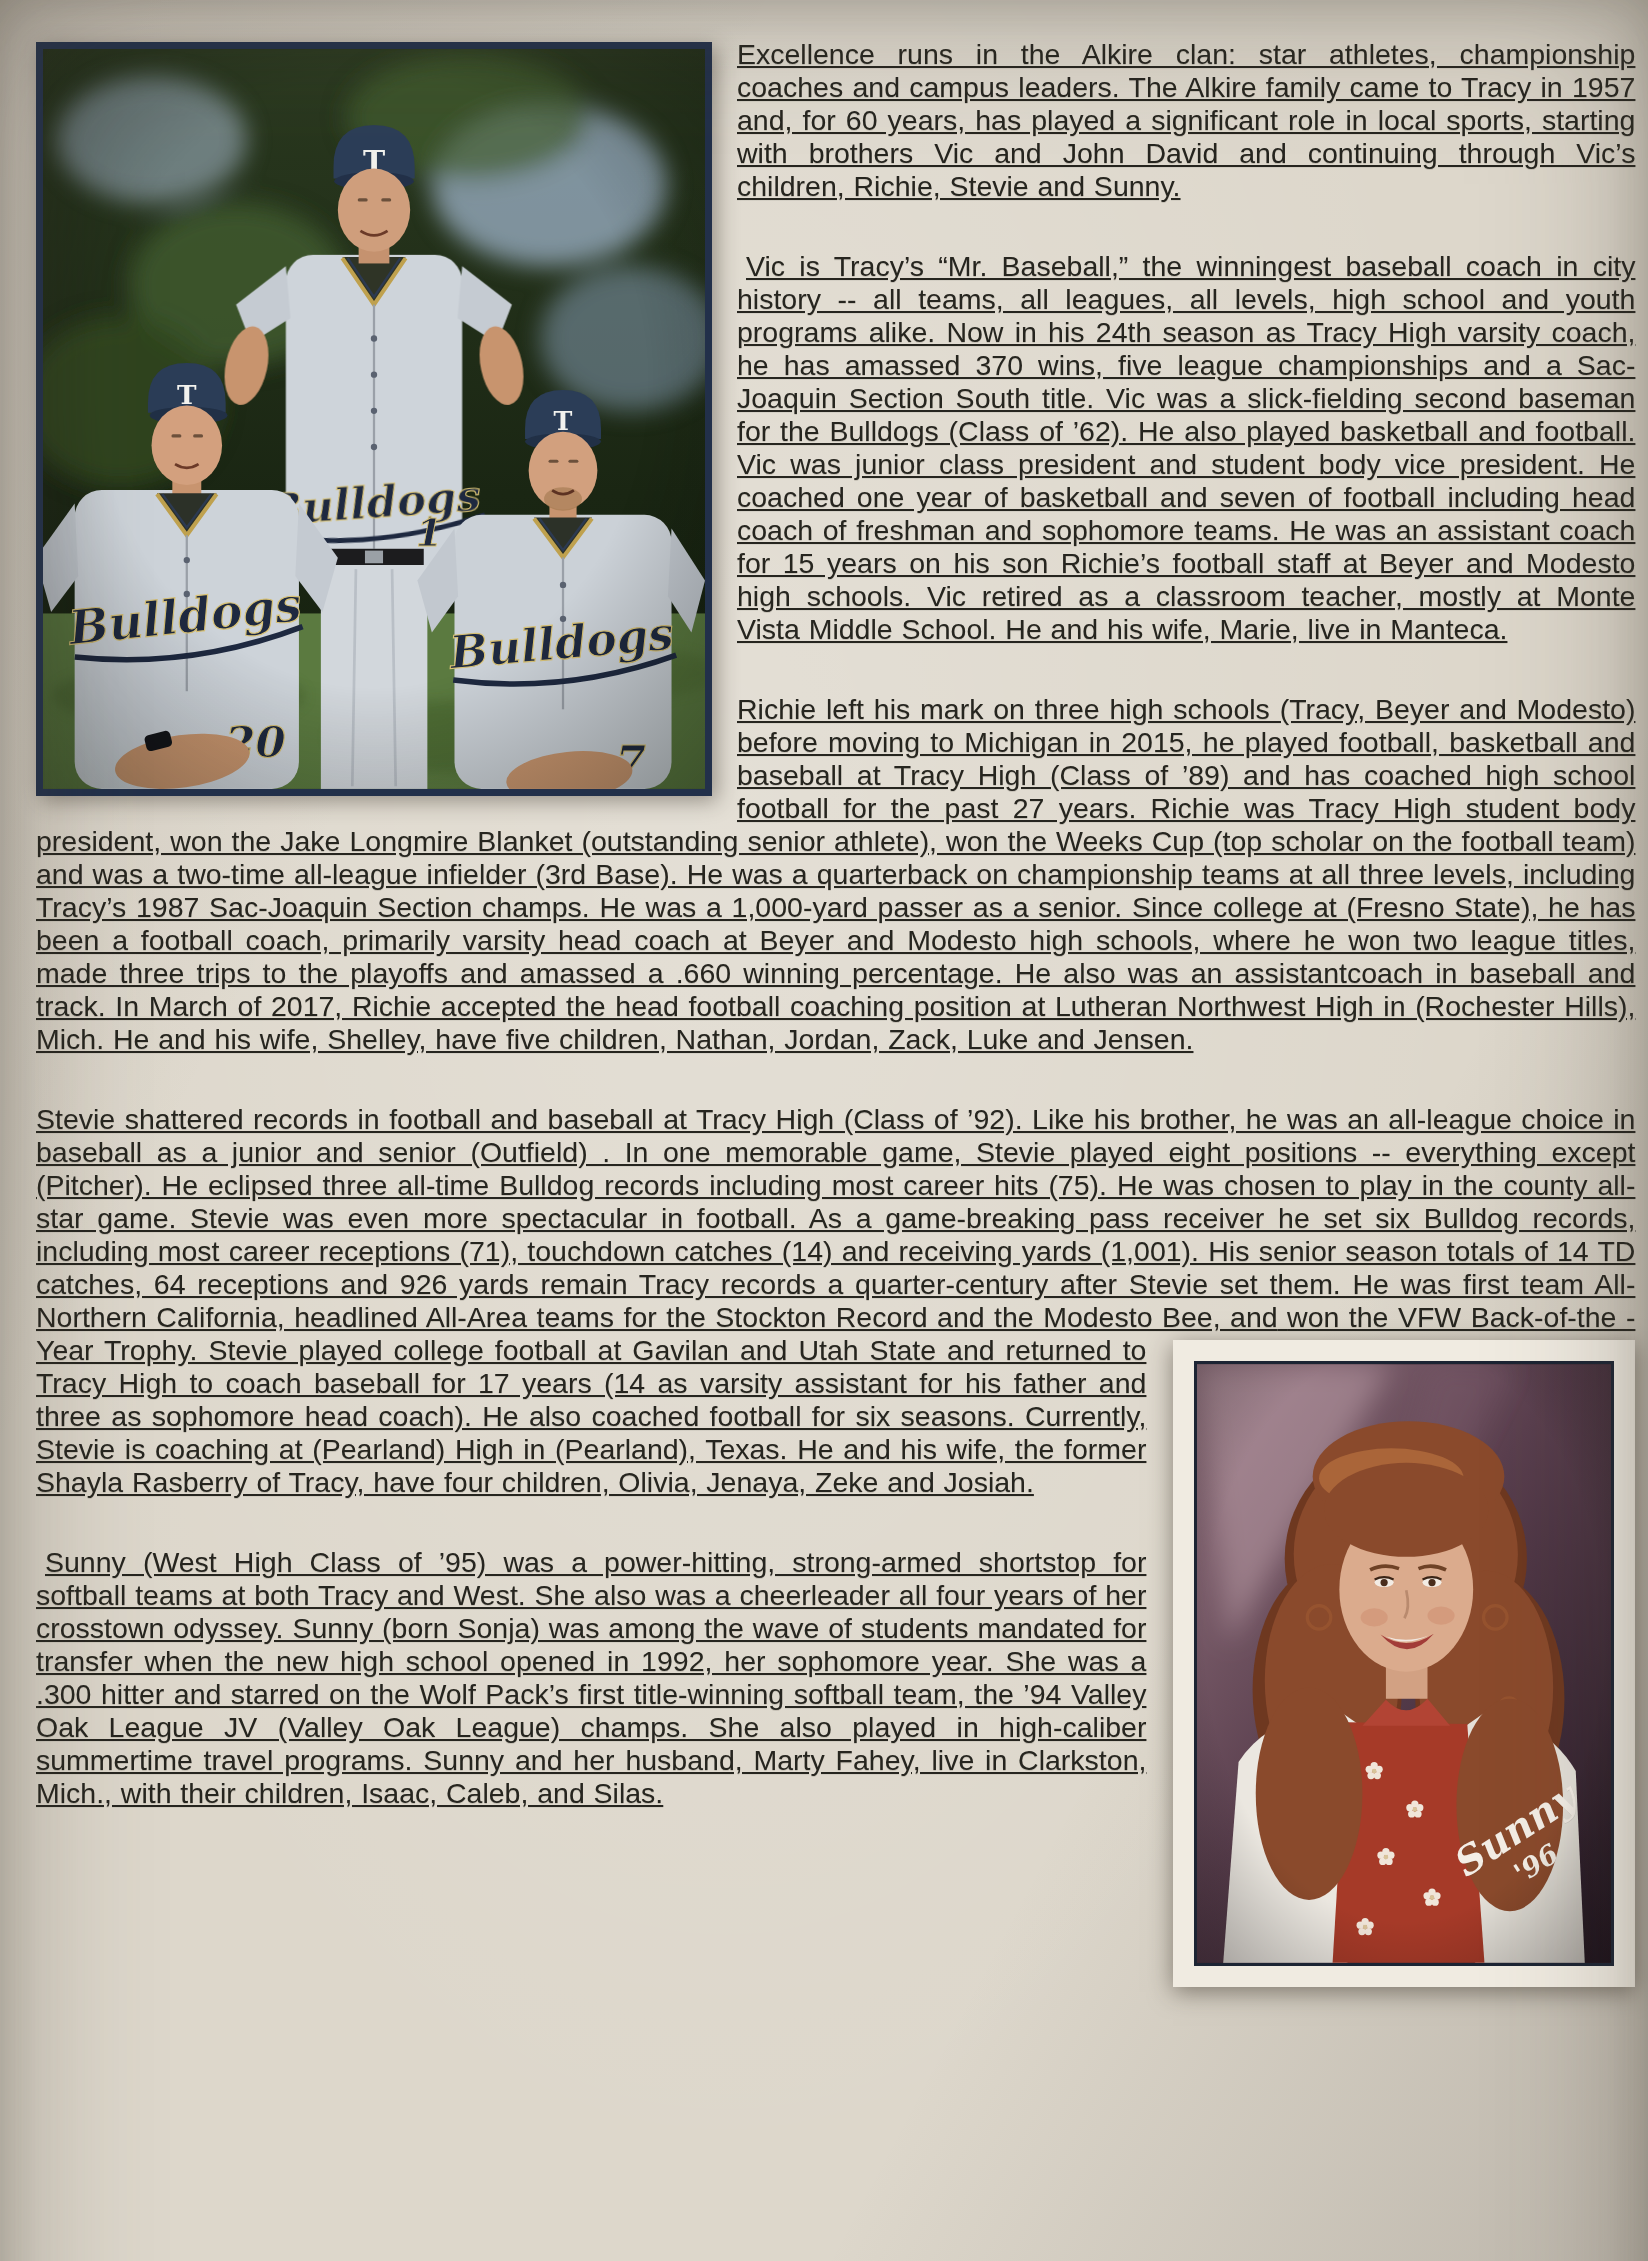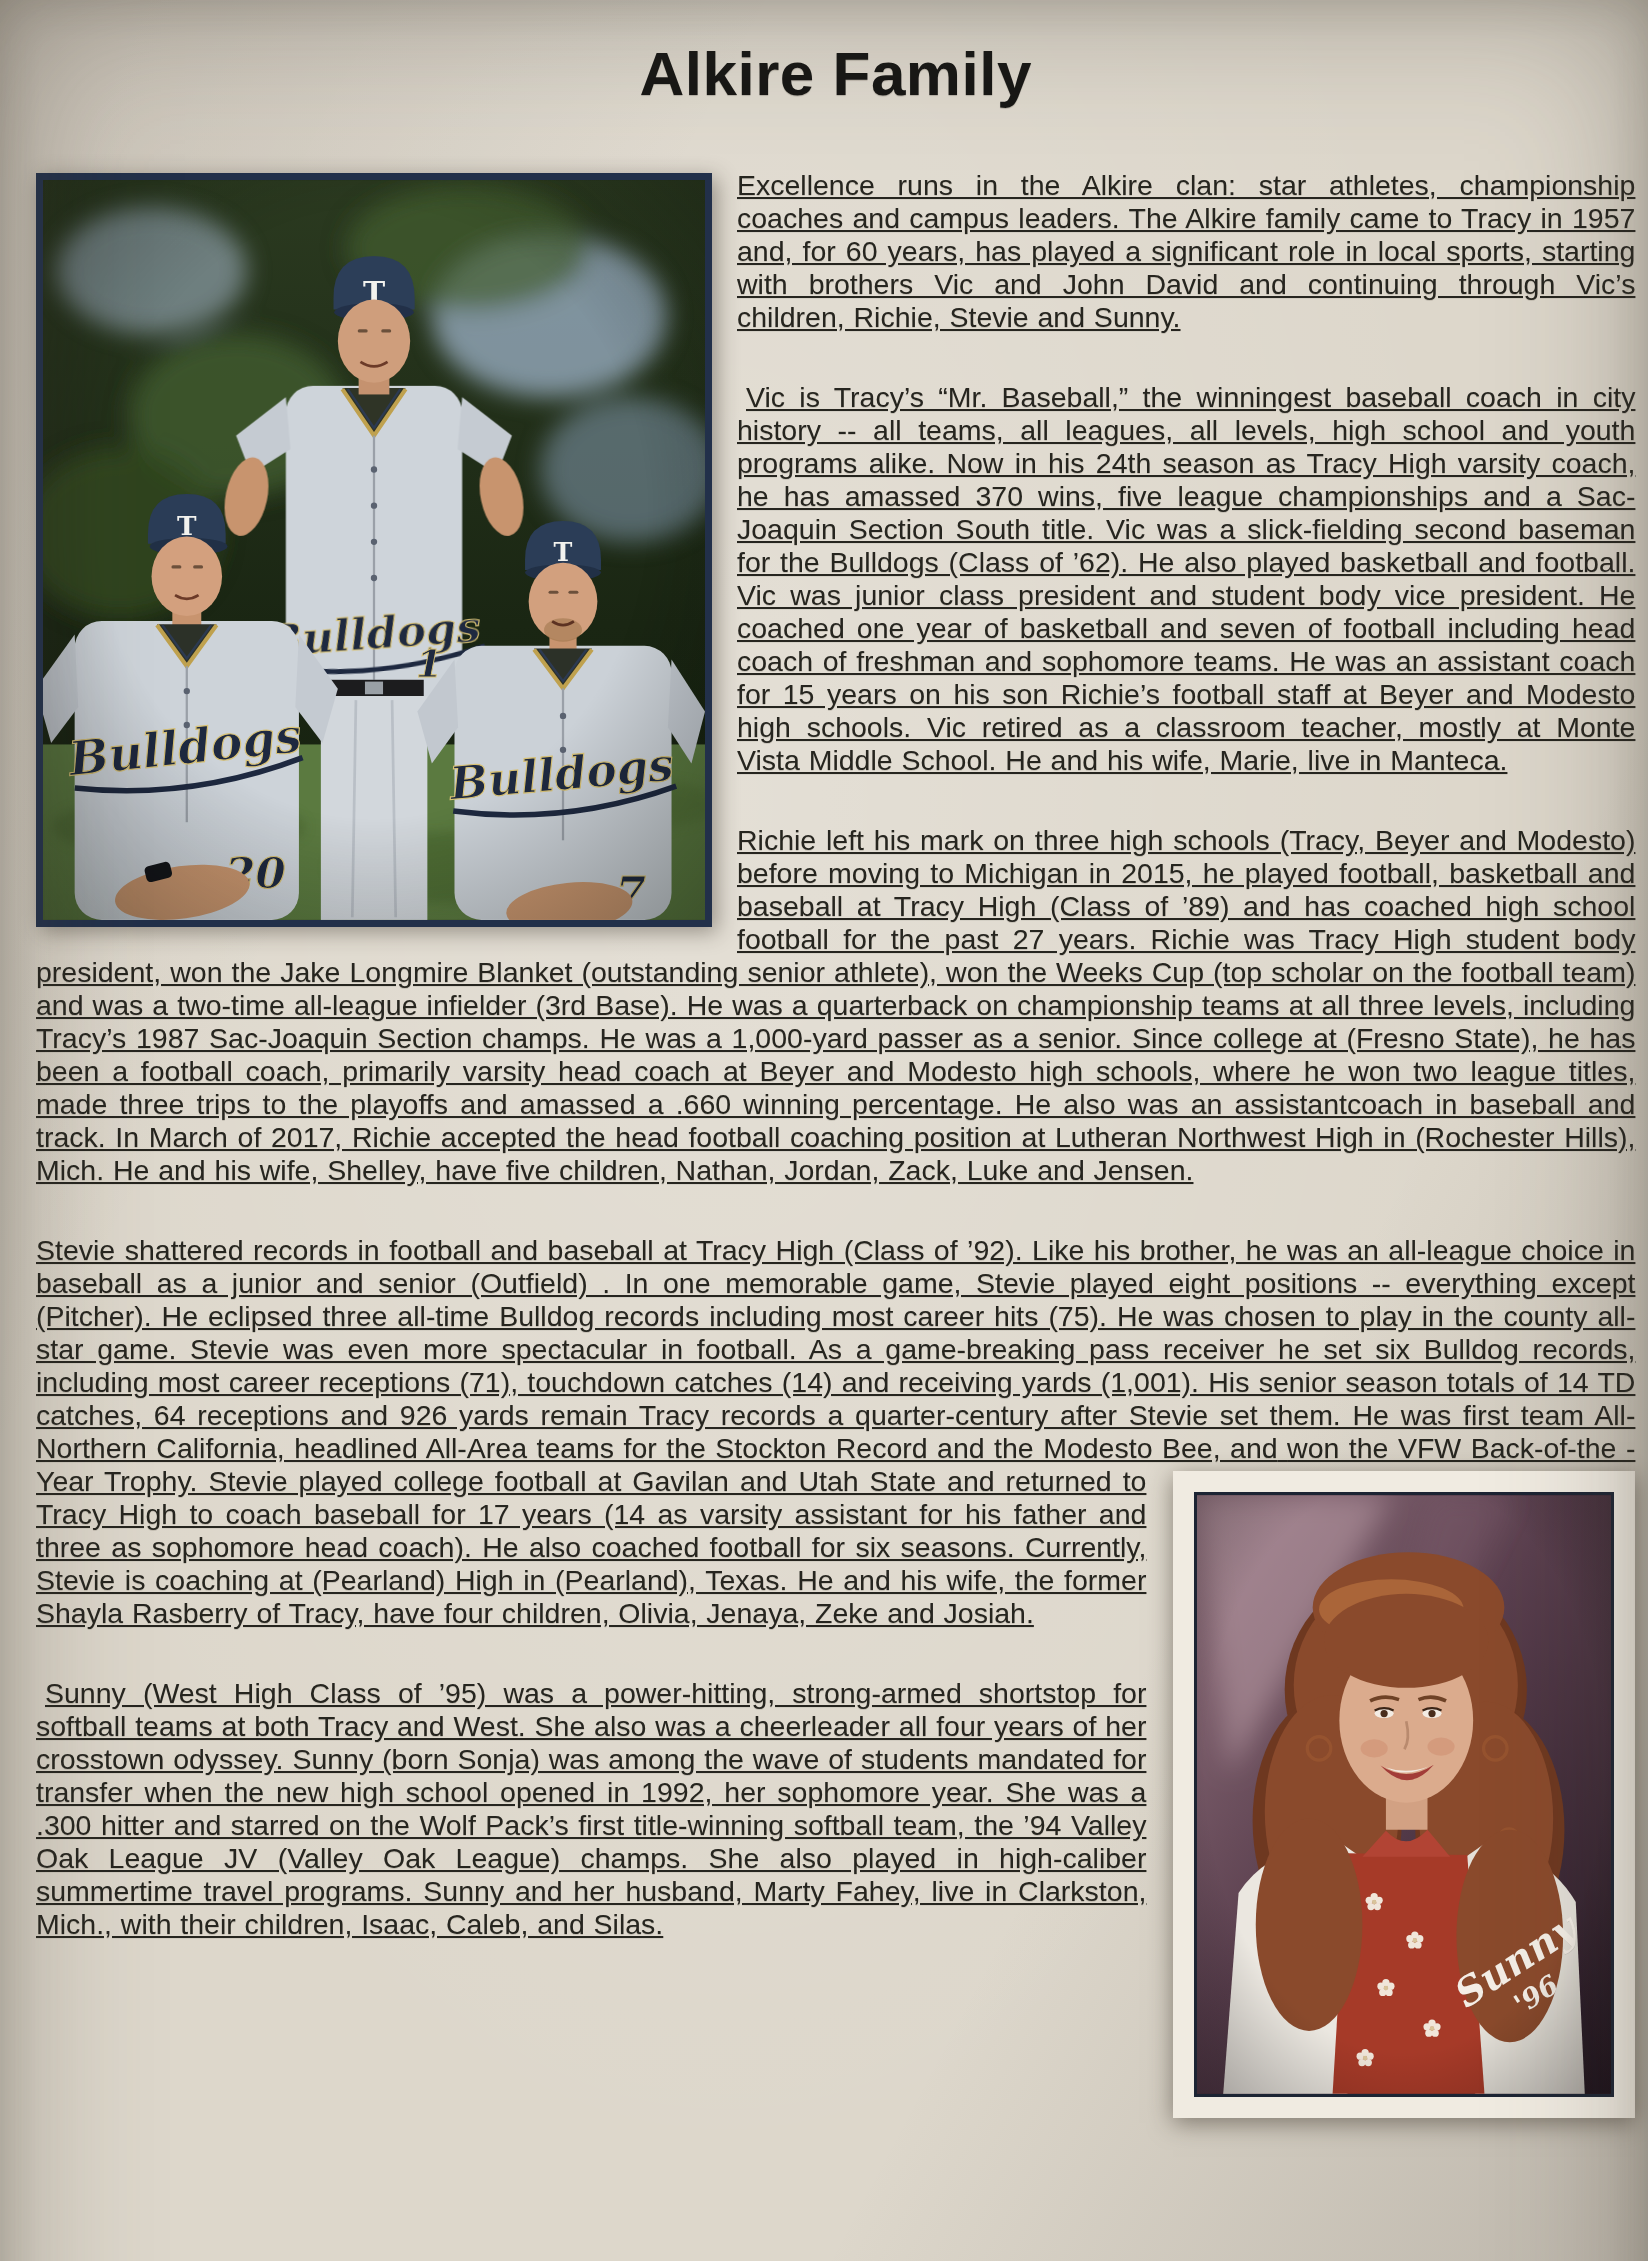--- a/index.html
+++ b/index.html
@@ -44,21 +44,20 @@
   .photo-sunny .inner{display:block;border:3.6px solid #1c2433;background:#2a1b24;}
   .photo-sunny svg{display:block;}
   .page::after{content:"";display:block;clear:both;}
 </style>
 </head>
 <body>
 
 <div class="page">
   <div class="content">
 
-    <div class="page-title">Alkire Family</div>
 
     <div class="photo-group">
       <svg width="662" height="740" viewBox="0 0 1464 1636" xmlns="http://www.w3.org/2000/svg">
         <defs>
           <linearGradient id="gfol" x1="0" y1="0" x2="0" y2="1">
             <stop offset="0" stop-color="#2b3a20"></stop>
               <stop offset="0.6" stop-color="#1a2613"></stop>
               <stop offset="1" stop-color="#15200f"></stop>
           </linearGradient>
           <radialGradient id="gvig" cx="0.5" cy="0.45" r="0.75">

